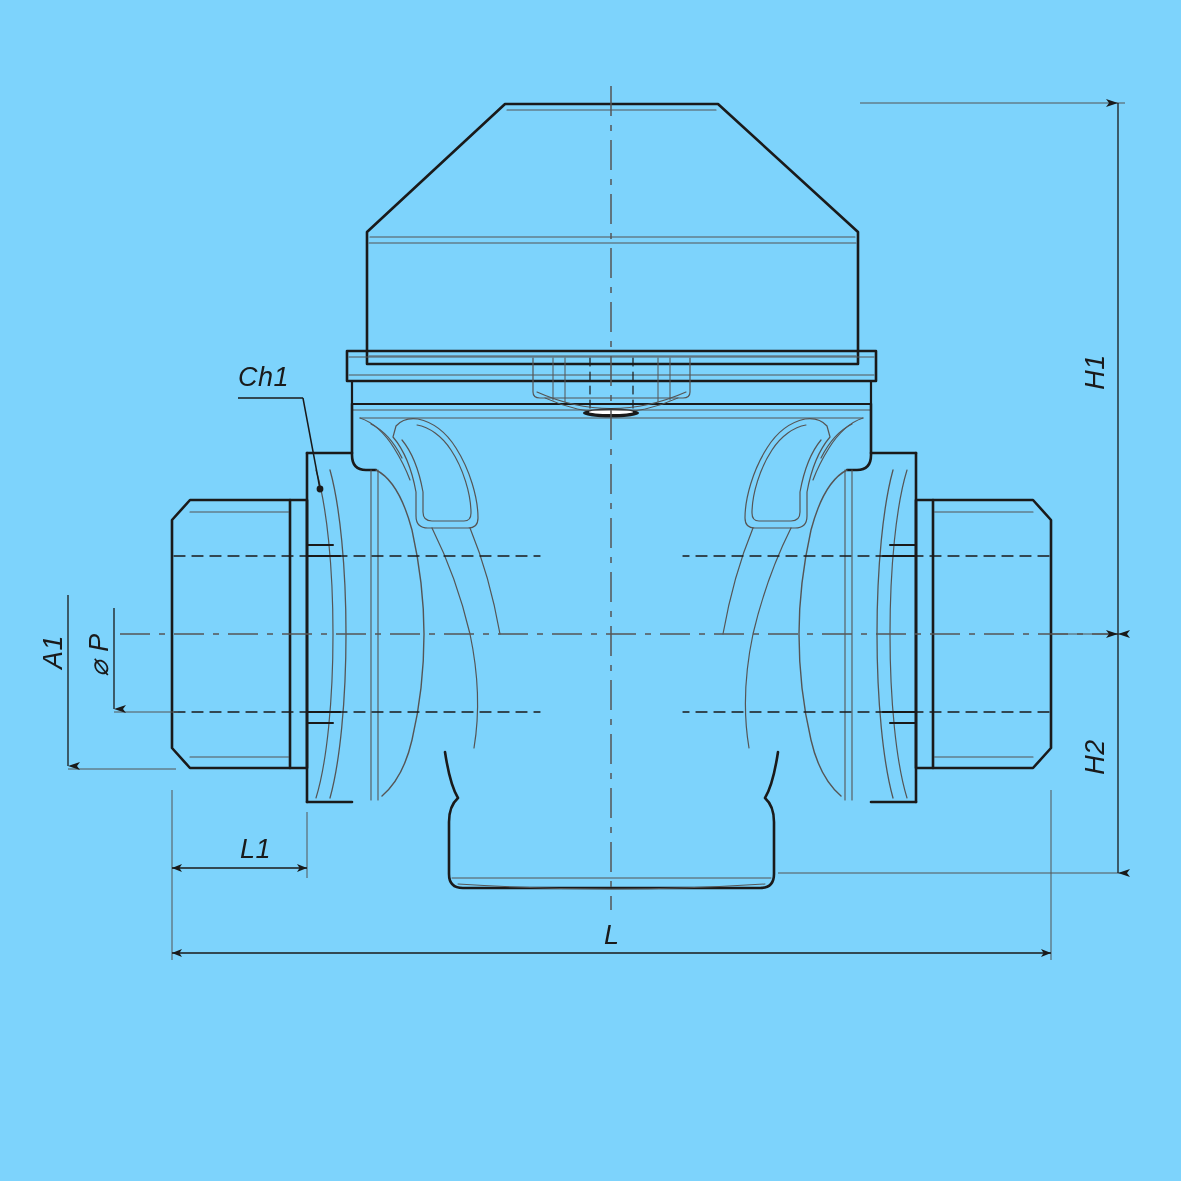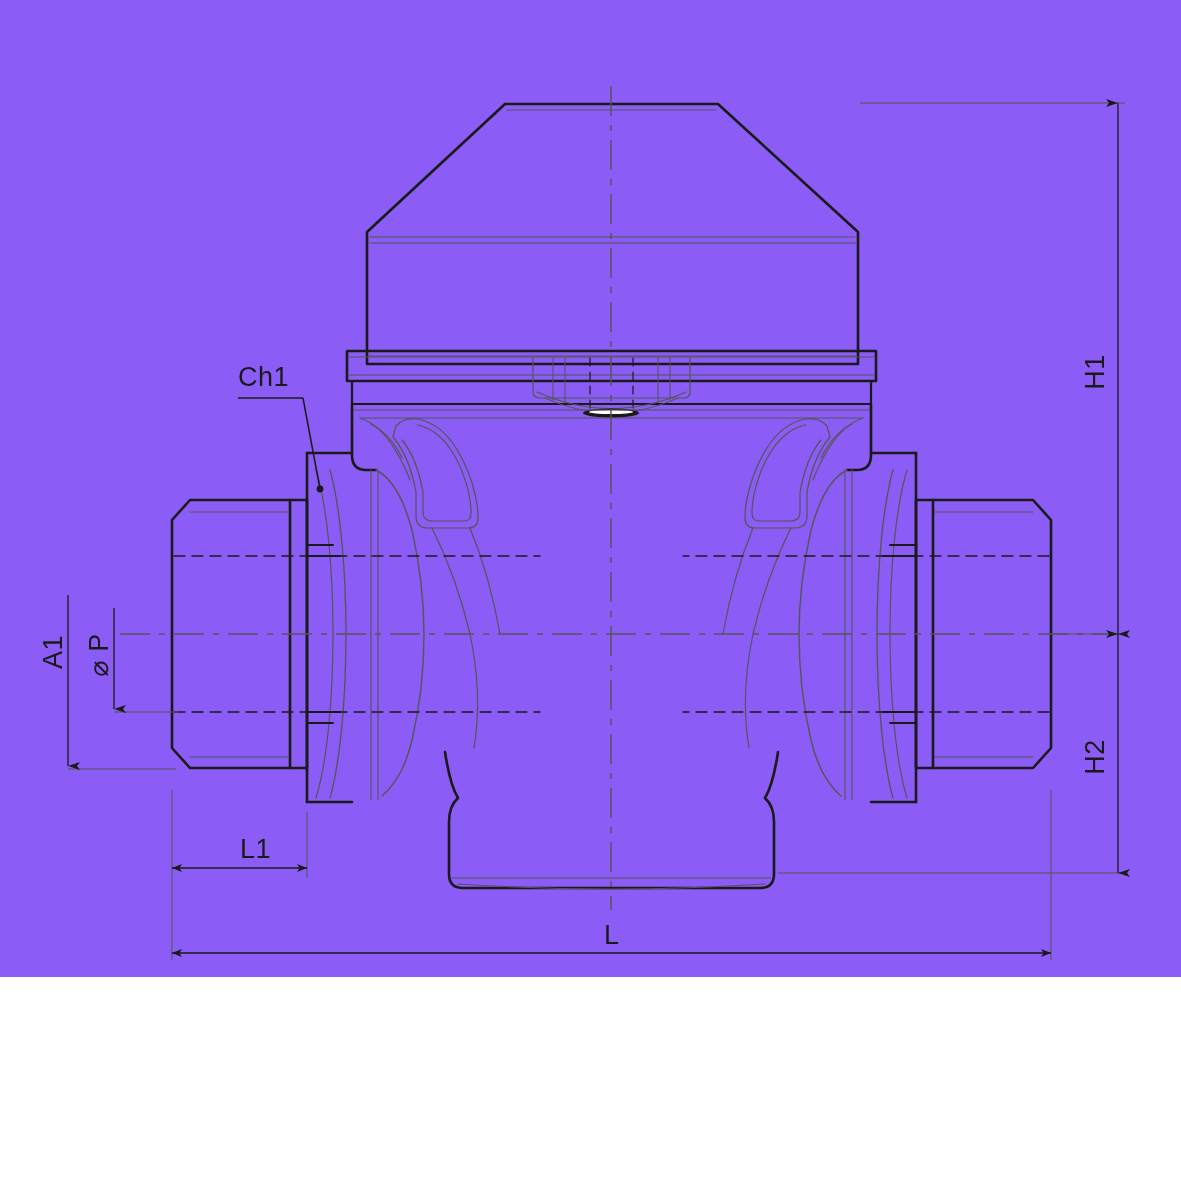--- a/index.html
+++ b/index.html
@@ -3,24 +3,25 @@
 <meta charset="utf-8">
 <style>
   html, body {
     margin: 0;
     padding: 0;
     background: #ffffff;
   }
   #sheet {
     position: relative;
     width: 1181px;
-    height: 977px;
-    background: #8b5cf6;
+    height: 1181px;
+    background: #7dd3fc;
     font-family: "Liberation Sans", sans-serif;
     overflow: hidden;
+    font-style: italic;
   }
   #sheet svg {
     position: absolute;
     top: 0;
     left: 0;
     display: block;
   }
   .dim-label {
     font-family: "Liberation Sans", sans-serif;
     font-size: 27px;

